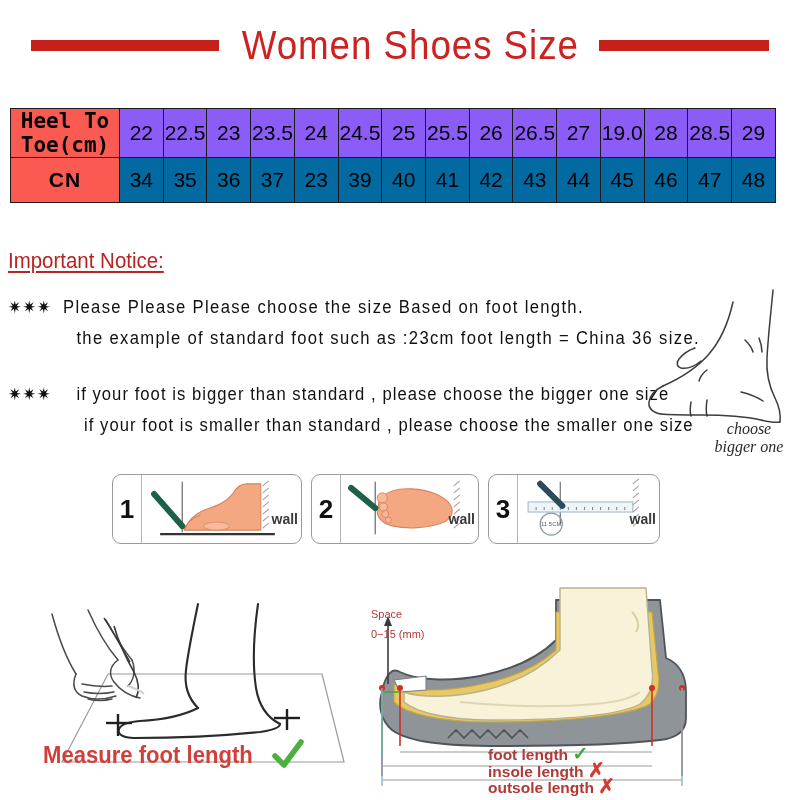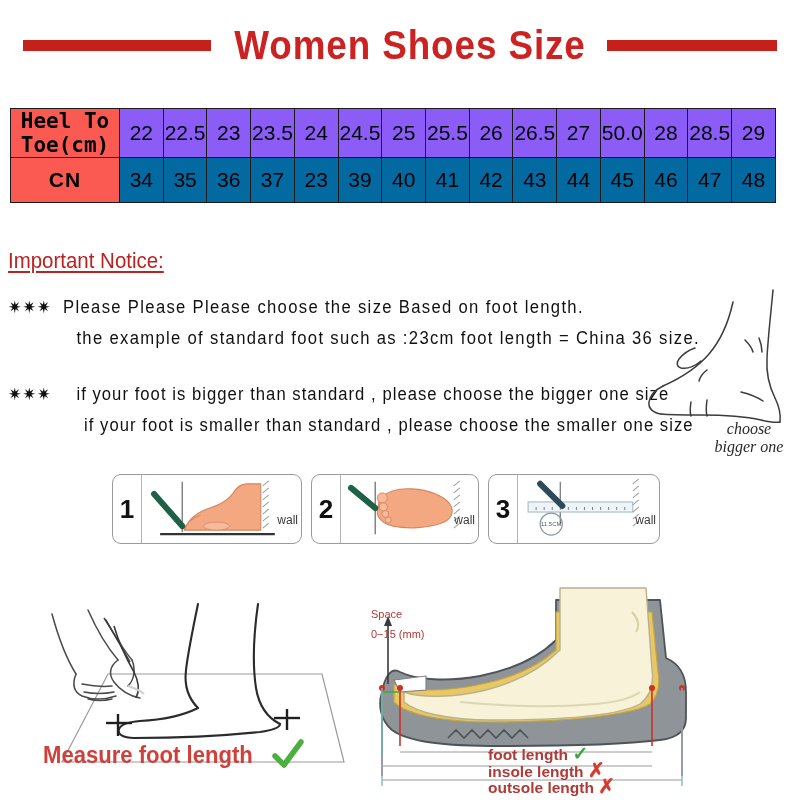--- a/index.html
+++ b/index.html
@@ -17,21 +17,20 @@
   }
 
   
   #title-area {
     position: absolute;
     left: 0; top: 14px;
     width: 800px; height: 62px;
     display: flex;
     align-items: center;
     justify-content: center;
-    font-weight: bold;
   }
   .title-bar {
     height: 11px;
     background: #c5201a;
     flex: 0 0 auto;
   }
   #title-bar-left  { width: 188px; margin-right: 8px; }
   #title-bar-right { width: 170px; margin-left: 6px; }
   #title-text {
     font-family: "Liberation Sans", sans-serif;
@@ -168,22 +167,22 @@
     font-size: 26px;
     font-weight: bold;
     color: #111;
     border-right: 1.4px solid #b5b5b5;
     font-family: "Liberation Sans", sans-serif;
   }
   .step-art { flex: 1 1 auto; position: relative; }
   .wall-label {
     position: absolute;
     right: 3px; bottom: 16px;
-    font-size: 12px;
-    font-weight: normal;
+    font-size: 14px;
+    font-weight: bold;
     color: #3a3a3a;
     text-align: center;
   }
 
   
   #measure-illustration {
     position: absolute;
     left: 22px; top: 566px;
     width: 345px; height: 226px;
   }
@@ -248,21 +247,21 @@
       <td class="cm-cell">22.5</td>
       <td class="cm-cell">23</td>
       <td class="cm-cell">23.5</td>
       <td class="cm-cell">24</td>
       <td class="cm-cell">24.5</td>
       <td class="cm-cell">25</td>
       <td class="cm-cell">25.5</td>
       <td class="cm-cell">26</td>
       <td class="cm-cell">26.5</td>
       <td class="cm-cell">27</td>
-      <td class="cm-cell">50.0</td>
+      <td class="cm-cell">19.0</td>
       <td class="cm-cell">28</td>
       <td class="cm-cell">28.5</td>
       <td class="cm-cell">29</td>
     </tr>
     <tr>
       <td class="hdr-cell label-cn">CN</td>
       <td class="cn-cell">34</td>
       <td class="cn-cell">35</td>
       <td class="cn-cell">36</td>
       <td class="cn-cell">37</td>

